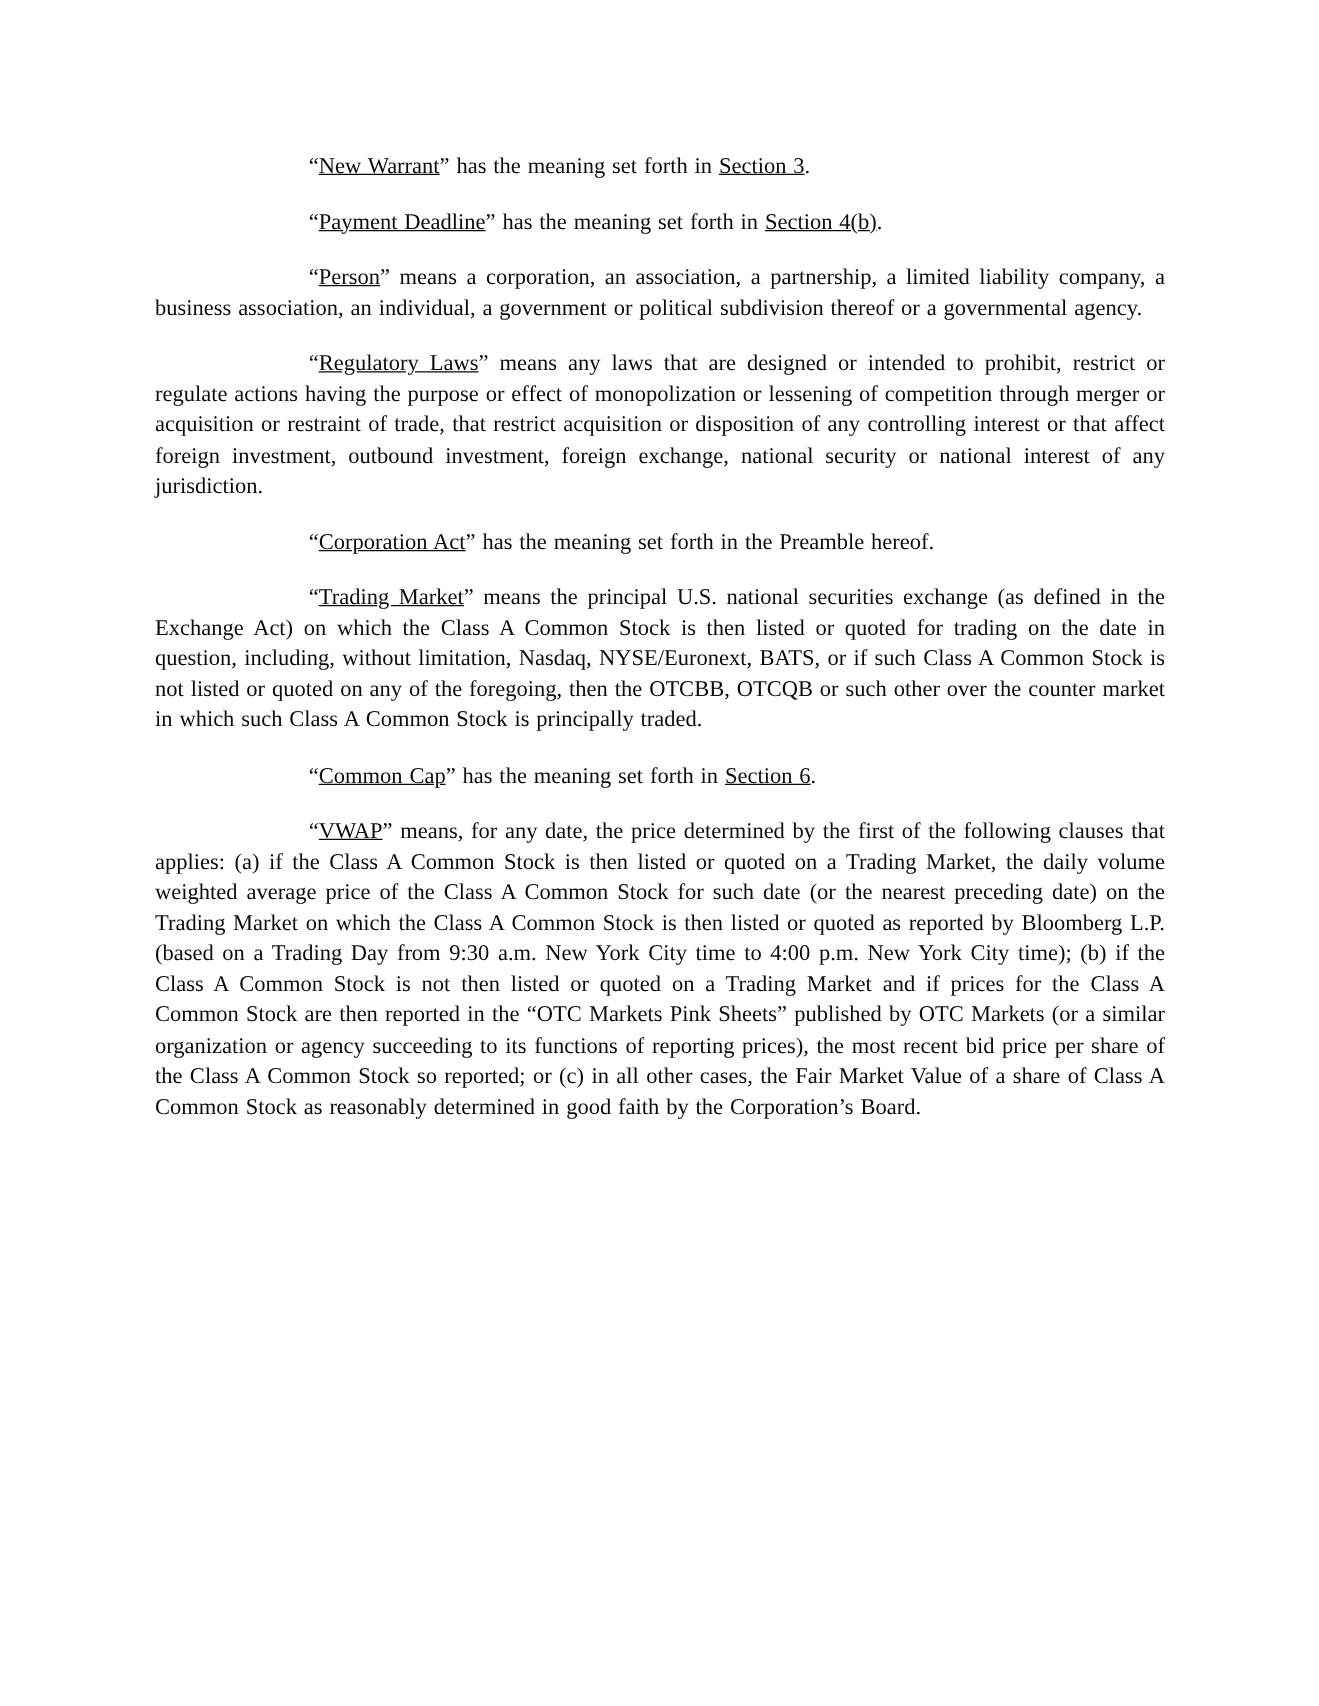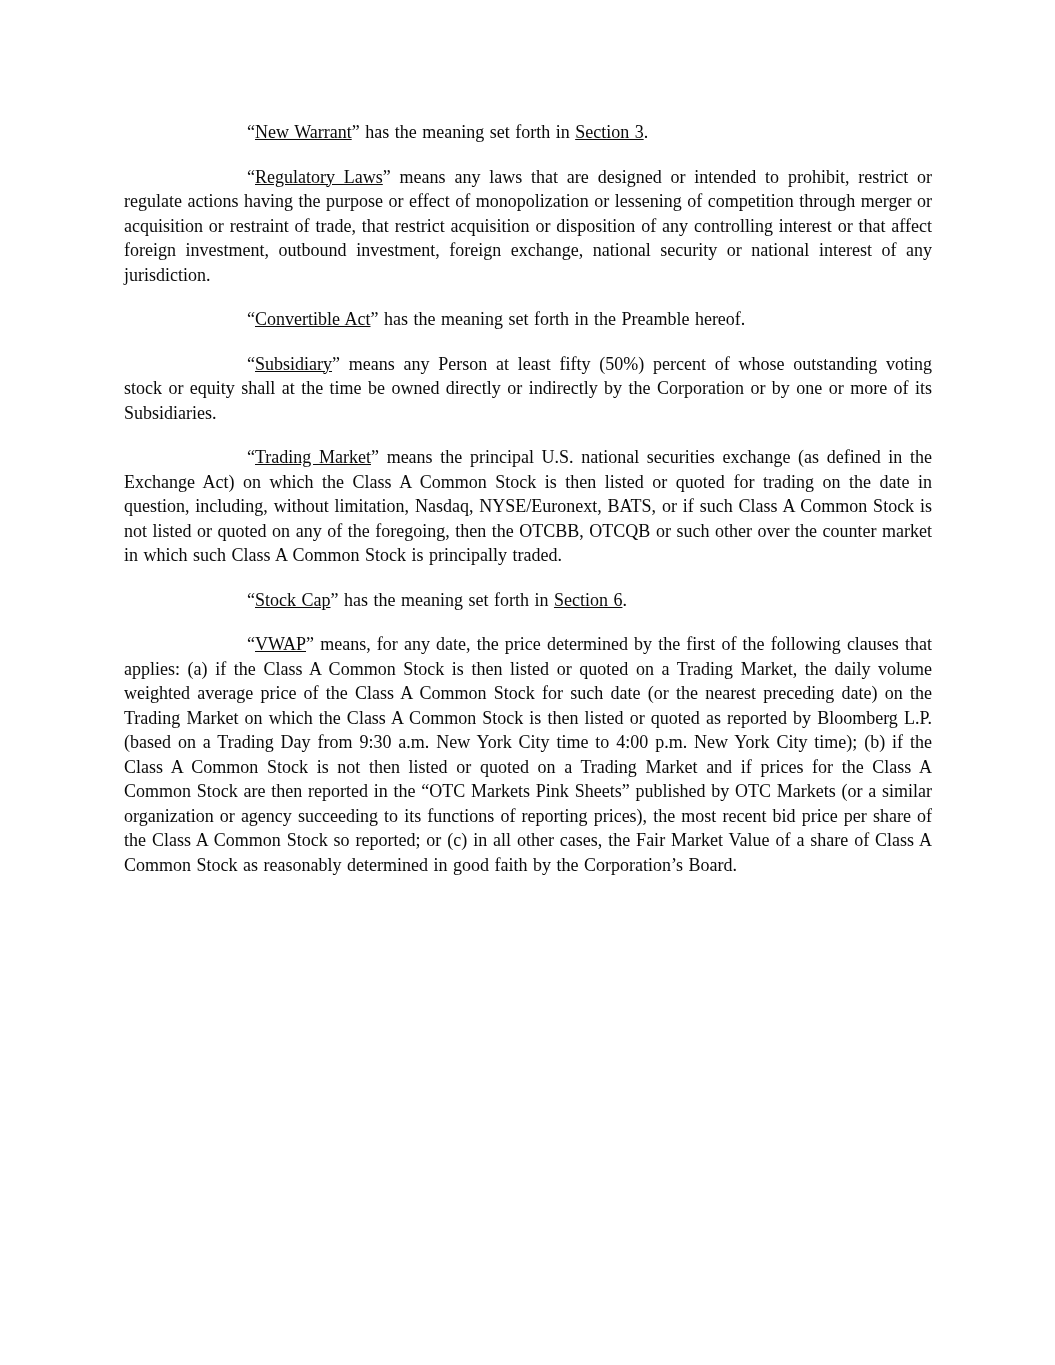--- a/index.html
+++ b/index.html
@@ -42,23 +42,24 @@
     font-size: 18px;
     line-height: 24px;
   }
 </style>
 </head>
 <body>
 
 <div class="page">
   <div class="doc-body">
       <p class="para"><span>“</span><span class="u">New Warrant</span><span>” has the meaning set forth in </span><span class="u">Section 3</span><span>.</span></p>
+      <p class="para"><span>“</span><span class="u">Payment Deadline</span><span>” has the meaning set forth in </span><span class="u">Section 4(b)</span><span>.</span></p>
+      <p class="para"><span>“</span><span class="u">Person</span><span>” means a corporation, an association, a partnership, a limited liability company, a business association, an individual, a government or political subdivision thereof or a governmental agency.</span></p>
       <p class="para"><span>“</span><span class="u">Regulatory Laws</span><span>” means any laws that are designed or intended to prohibit, restrict or regulate actions having the purpose or effect of monopolization or lessening of competition through merger or acquisition or restraint of trade, that restrict acquisition or disposition of any controlling interest or that affect foreign investment, outbound investment, foreign exchange, national security or national interest of any jurisdiction.</span></p>
-      <p class="para"><span>“</span><span class="u">Convertible Act</span><span>” has the meaning set forth in the Preamble hereof.</span></p>
-      <p class="para"><span>“</span><span class="u">Subsidiary</span><span>” means any Person at least fifty (50%) percent of whose outstanding voting stock or equity shall at the time be owned directly or indirectly by the Corporation or by one or more of its Subsidiaries.</span></p>
+      <p class="para"><span>“</span><span class="u">Corporation Act</span><span>” has the meaning set forth in the Preamble hereof.</span></p>
       <p class="para"><span>“</span><span class="u">Trading Market</span><span>” means the principal U.S. national securities exchange (as defined in the Exchange Act) on which the Class A Common Stock is then listed or quoted for trading on the date in question, including, without limitation, Nasdaq, NYSE/Euronext, BATS, or if such Class A Common Stock is not listed or quoted on any of the foregoing, then the OTCBB, OTCQB or such other over the counter market in which such Class A Common Stock is principally traded.</span></p>
-      <p class="para"><span>“</span><span class="u">Stock Cap</span><span>” has the meaning set forth in </span><span class="u">Section 6</span><span>.</span></p>
+      <p class="para"><span>“</span><span class="u">Common Cap</span><span>” has the meaning set forth in </span><span class="u">Section 6</span><span>.</span></p>
       <p class="para"><span>“</span><span class="u">VWAP</span><span>” means, for any date, the price determined by the first of the following clauses that applies:  (a) if the Class A Common Stock is then listed or quoted on a Trading Market, the daily volume weighted average price of the Class A Common Stock for such date (or the nearest preceding date) on the Trading Market on which the Class A Common Stock is then listed or quoted as reported by Bloomberg L.P. (based on a Trading Day from 9:30 a.m. New York City time to 4:00 p.m. New York City time); (b) if the Class A Common Stock is not then listed or quoted on a Trading Market and if prices for the Class A Common Stock are then reported in the “OTC Markets Pink Sheets” published by OTC Markets (or a similar organization or agency succeeding to its functions of reporting prices), the most recent bid price per share of the Class A Common Stock so reported; or (c) in all other cases, the Fair Market Value of a share of Class A Common Stock as reasonably determined in good faith by the Corporation’s Board.</span></p>
     </div>
   <div class="footer">
     <span>-5-</span>
   </div>
 </div>
 
 </body></html>

